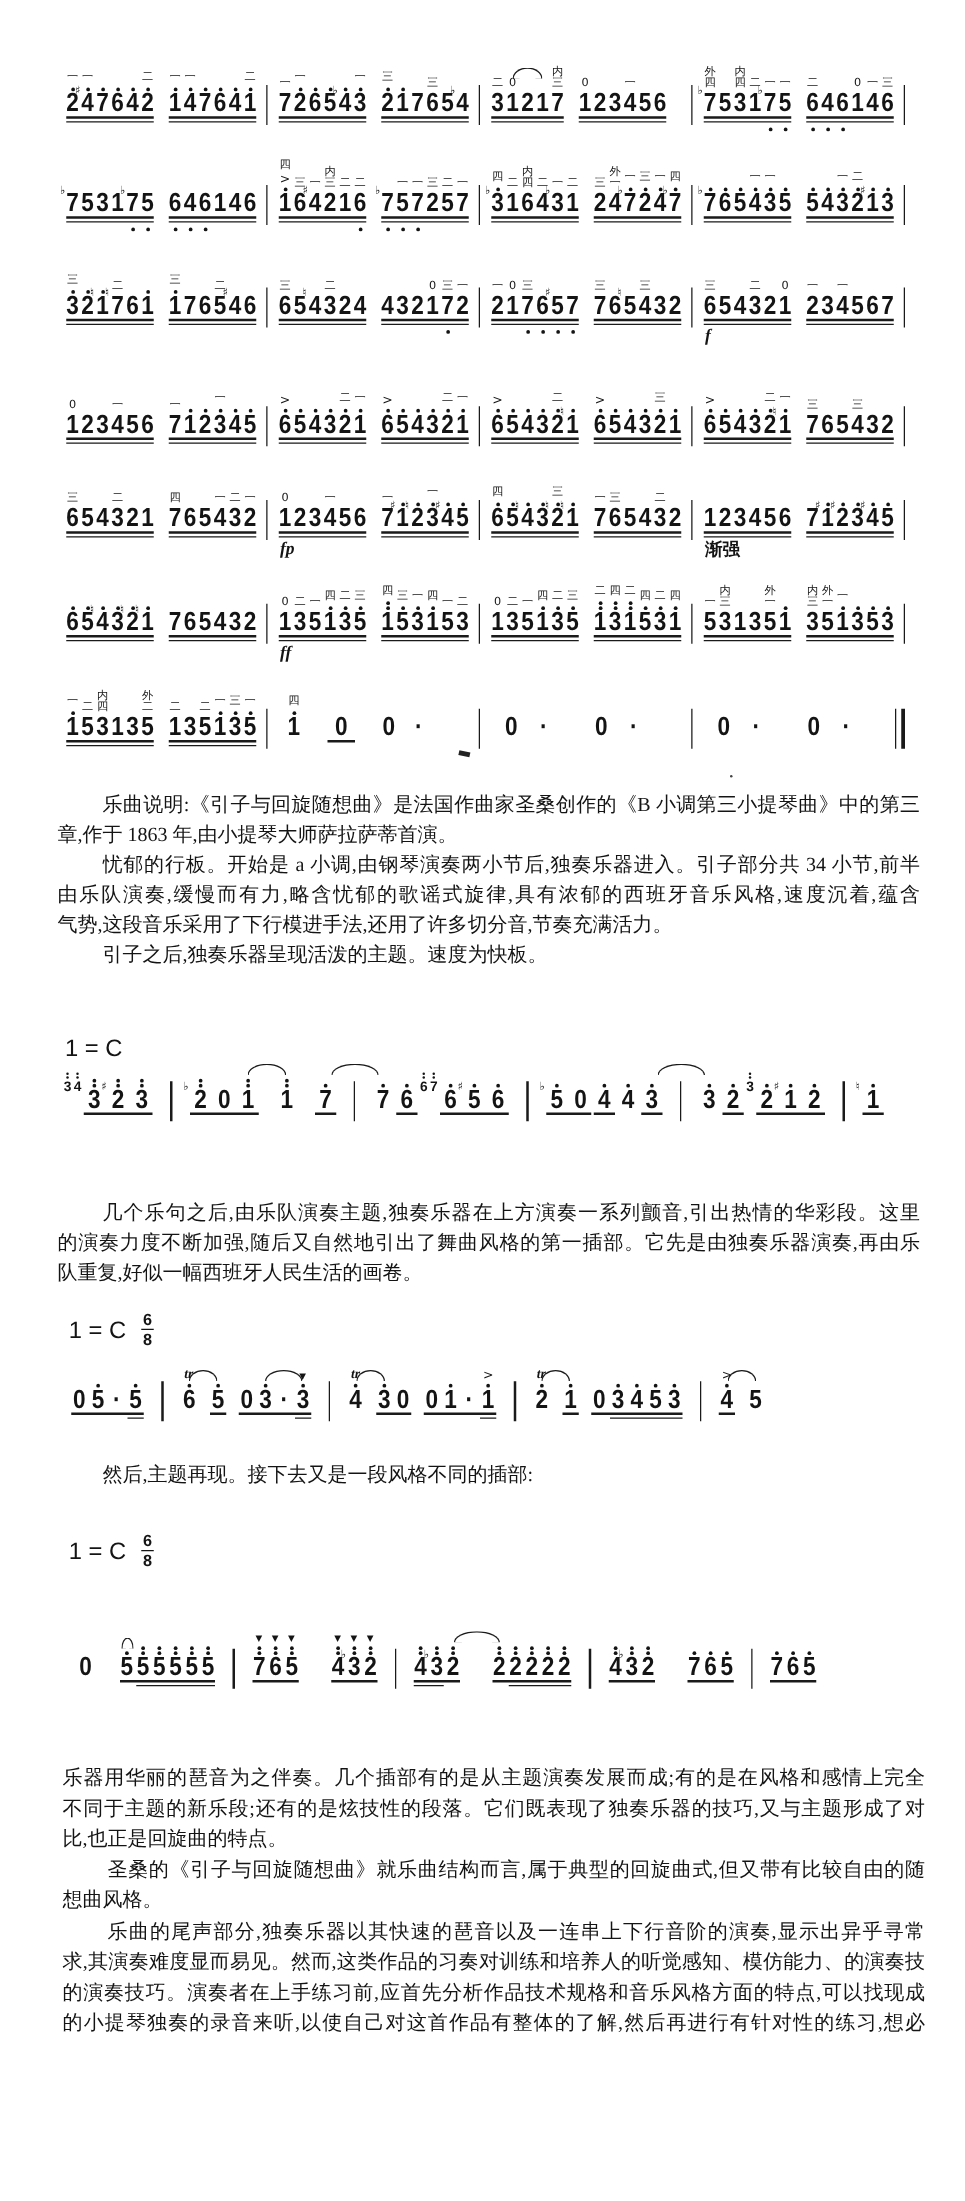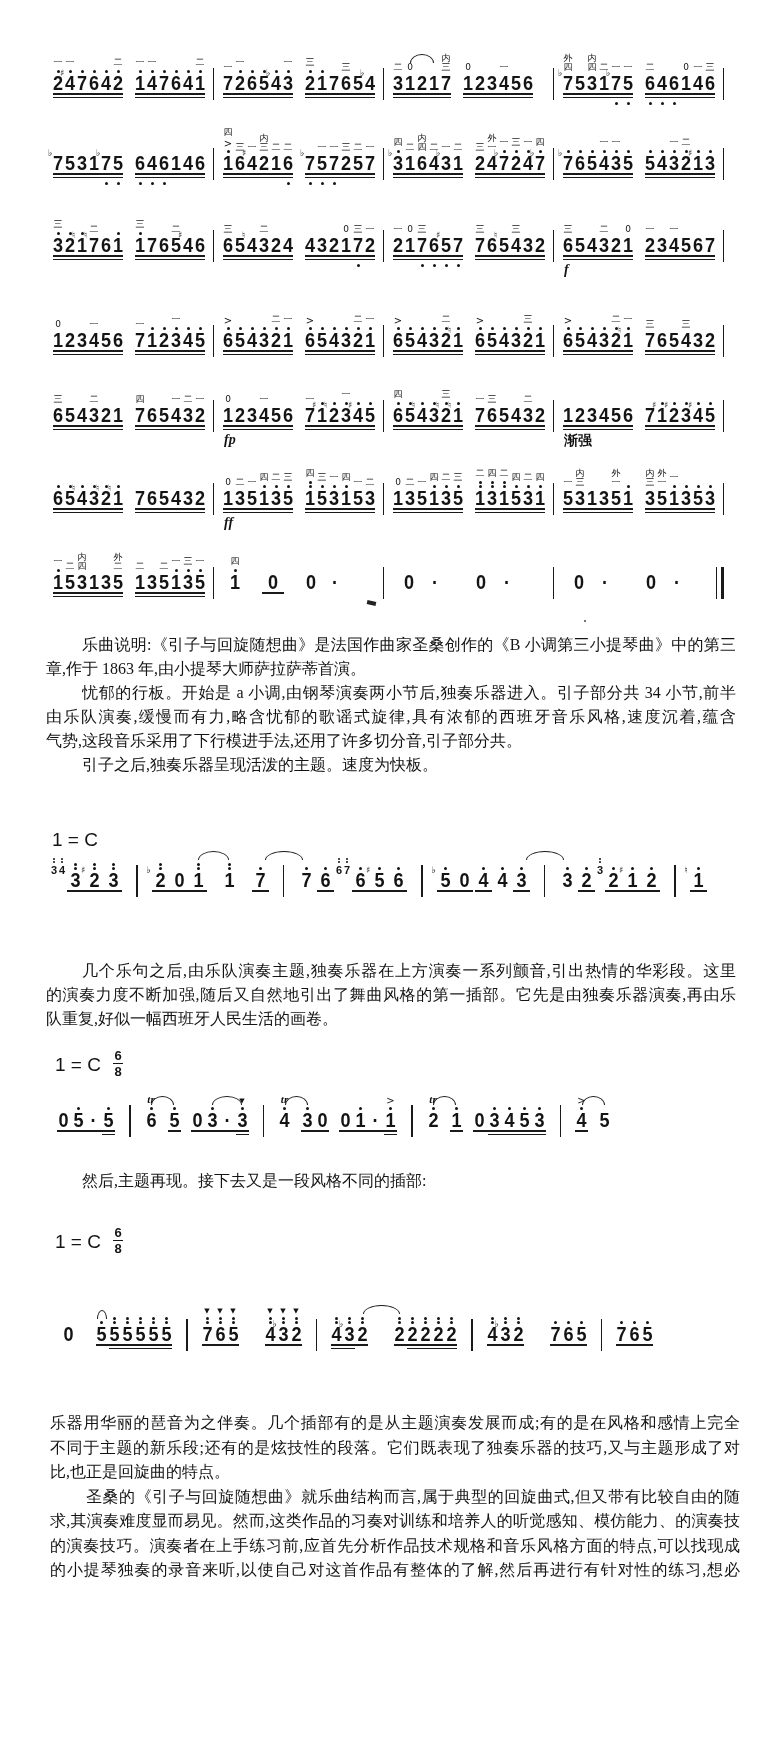--- a/index.html
+++ b/index.html
@@ -1688,21 +1688,21 @@
   </section>
 
   <div class="txt" id="text-1">
     <div class="para">
       <div class="ln ind">乐曲说明:《引子与回旋随想曲》是法国作曲家圣桑创作的《B 小调第三小提琴曲》中的第三乐</div>
       <div class="ln last">章,作于 1863 年,由小提琴大师萨拉萨蒂首演。</div>
     </div>
     <div class="para">
       <div class="ln ind">忧郁的行板。开始是 a 小调,由钢琴演奏两小节后,独奏乐器进入。引子部分共 34 小节,前半</div>
       <div class="ln">由乐队演奏,缓慢而有力,略含忧郁的歌谣式旋律,具有浓郁的西班牙音乐风格,速度沉着,蕴含</div>
-      <div class="ln last">气势,这段音乐采用了下行模进手法,还用了许多切分音,引子部分共。</div>
+      <div class="ln last">气势,这段音乐采用了下行模进手法,还用了许多切分音,节奏充满活力。</div>
     </div>
     <div class="para">
       <div class="ln ind last">引子之后,独奏乐器呈现活泼的主题。速度为快板。</div>
     </div>
   </div>
 
   <section>
     <div class="key" id="theme-key">1 = C</div>
     <div class="staff" id="theme-staff">
         <span class="grp">
@@ -2239,22 +2239,24 @@
   </section>
 
   <div class="txt" id="text-4">
     <div class="para">
       <div class="ln">乐器用华丽的琶音为之伴奏。几个插部有的是从主题演奏发展而成;有的是在风格和感情上完全</div>
       <div class="ln">不同于主题的新乐段;还有的是炫技性的段落。它们既表现了独奏乐器的技巧,又与主题形成了对</div>
       <div class="ln last">比,也正是回旋曲的特点。</div>
     </div>
     <div class="para">
       <div class="ln ind">圣桑的《引子与回旋随想曲》就乐曲结构而言,属于典型的回旋曲式,但又带有比较自由的随</div>
+      <div class="ln last">想曲风格。</div>
     </div>
     <div class="para">
+      <div class="ln ind">乐曲的尾声部分,独奏乐器以其快速的琶音以及一连串上下行音阶的演奏,显示出异乎寻常</div>
     </div>
     <div class="para">
       <div class="ln">求,其演奏难度显而易见。然而,这类作品的习奏对训练和培养人的听觉感知、模仿能力、的演奏技巧</div>
       <div class="ln">的演奏技巧。演奏者在上手练习前,应首先分析作品技术规格和音乐风格方面的特点,可以找现成</div>
       <div class="ln">的小提琴独奏的录音来听,以使自己对这首作品有整体的了解,然后再进行有针对性的练习,想必</div>
     </div>
   </div>
 
 </main>
 

